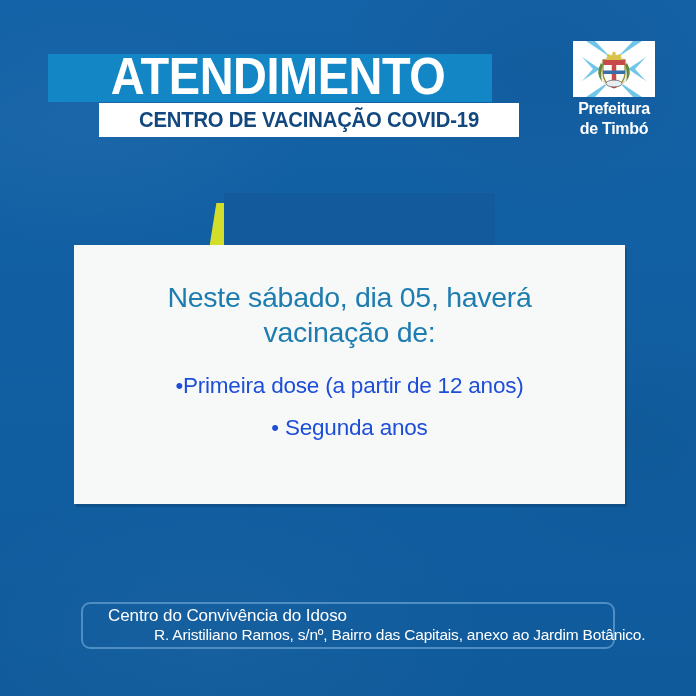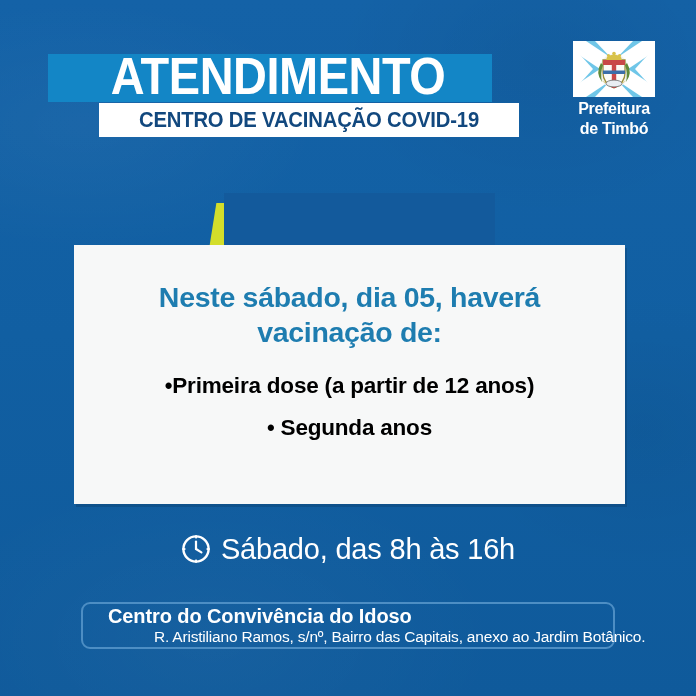--- a/index.html
+++ b/index.html
@@ -77,25 +77,25 @@
 
   
   #card{
     position:absolute; left:74px; top:245px; width:551px; height:259px;
     background:#f7f8f8;
     box-shadow:2px 3px 0 rgba(0,0,0,.12);
   }
   #card-head{
     margin:35px 34px 0 34px;
     text-align:center; color:#1e7db0;
-    font-size:28.5px; font-weight:bold; line-height:1.23; letter-spacing:-.3px;
+    font-size:28.5px; font-weight:normal; line-height:1.23; letter-spacing:-.3px;
   }
   #bullets{ margin-top:25px; text-align:center; }
   .bullet{
-    color:#000000; font-size:22.5px; font-weight:bold;
+    color:#1d4ed8; font-size:22.5px; font-weight:normal;
     line-height:1.0; letter-spacing:-.2px; margin-bottom:19px;
     white-space:nowrap;
   }
   .bullet .dot{ font-size:22px; }
 
   
   #time-row{
     position:absolute; left:0; top:528px; width:696px; height:42px;
     display:flex; align-items:center; justify-content:center; gap:10px;
   }
@@ -104,21 +104,21 @@
     white-space:nowrap;
   }
 
   
   #addr-box{
     position:absolute; left:81px; top:602px; width:534px; height:47px;
     border:2px solid #4d8ec4; border-radius:9px;
     display:flex; align-items:center; padding-left:14px; gap:11px;
   }
   #addr-txt{ line-height:1.18; }
-  #addr-name{ color:#ffffff; font-size:20px; font-weight:bold; letter-spacing:-.1px; white-space:nowrap; }
+  #addr-name{ color:#ffffff; font-size:17px; font-weight:normal; letter-spacing:-.1px; white-space:nowrap; }
   #addr-street{ color:#ffffff; font-size:15.5px; font-weight:normal; letter-spacing:-.2px; white-space:nowrap;padding-left:46px; }
 </style>
 </head>
 <body>
 
 <div id="poster">
 
   <div id="hdr-blue-band"></div>
   <div id="hdr-title">ATENDIMENTO</div>
 
@@ -171,32 +171,20 @@
   <div id="att-banner"></div>
 
   <div id="card">
     <div id="card-head">Neste sábado, dia 05, haverá vacinação de:</div>
     <div id="bullets">
       <div class="bullet"><span class="dot">•</span><span>Primeira dose (a partir de 12 anos)</span></div>
       <div class="bullet"><span class="dot">•</span> <span>Segunda anos</span></div>
     </div>
   </div>
 
-  <div id="time-row">
-    <svg width="30" height="30" viewBox="0 0 30 30">
-      <circle cx="15" cy="15" r="12.6" fill="none" stroke="#ffffff" stroke-width="2.4"></circle>
-      <rect x="14.1" y="1.3" width="1.9" height="3.1" fill="#ffffff"></rect>
-      <rect x="14.1" y="25.6" width="1.9" height="3.1" fill="#ffffff"></rect>
-      <rect x="1.3" y="14.1" width="3.1" height="1.9" fill="#ffffff"></rect>
-      <rect x="25.6" y="14.1" width="3.1" height="1.9" fill="#ffffff"></rect>
-      <line x1="15" y1="15" x2="15" y2="7.6" stroke="#ffffff" stroke-width="2.2" stroke-linecap="round"></line>
-      <line x1="15" y1="15" x2="20.4" y2="18.4" stroke="#ffffff" stroke-width="2.2" stroke-linecap="round"></line>
-    </svg>
-    <div id="time-text">Sábado, das 8h às 16h</div>
-  </div>
 
   <div id="addr-box">
     <svg width="20" height="27" viewBox="0 0 20 27">
       <path d="M10 1.2 C5.2 1.2 1.4 5 1.4 9.8 C1.4 16.3 10 25.6 10 25.6 C10 25.6 18.6 16.3 18.6 9.8 C18.6 5 14.8 1.2 10 1.2 Z" fill="#ffffff"></path>
       <circle cx="10" cy="9.7" r="3.4" fill="#1360a4"></circle>
     </svg>
     <div id="addr-txt">
       <div id="addr-name">Centro do Convivência do Idoso</div>
       <div id="addr-street">R. Aristiliano Ramos, s/nº, Bairro das Capitais, anexo ao Jardim Botânico.</div>
     </div>

